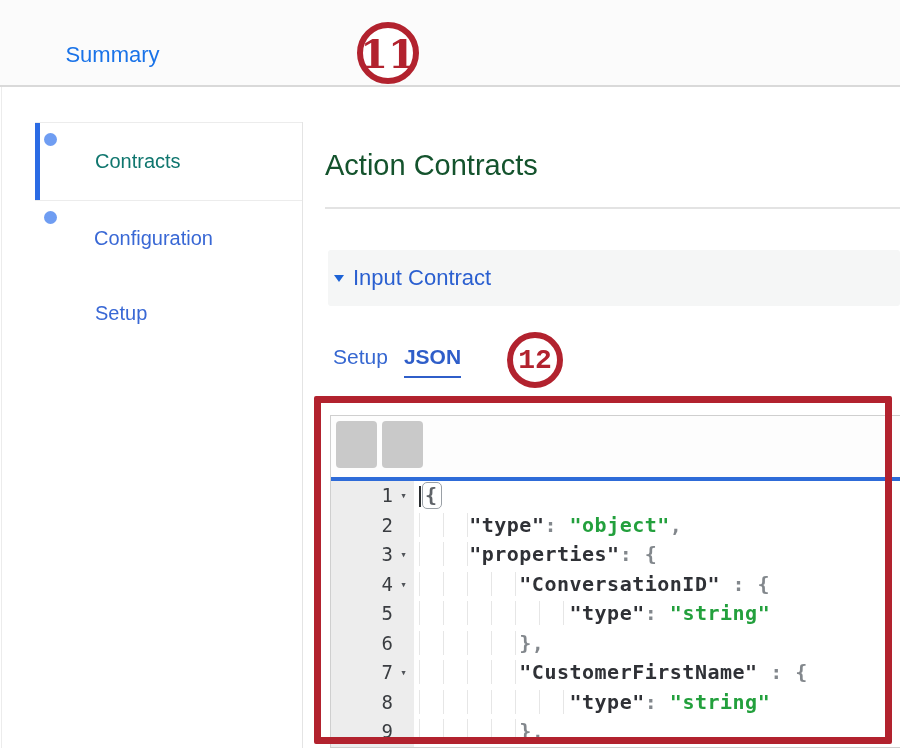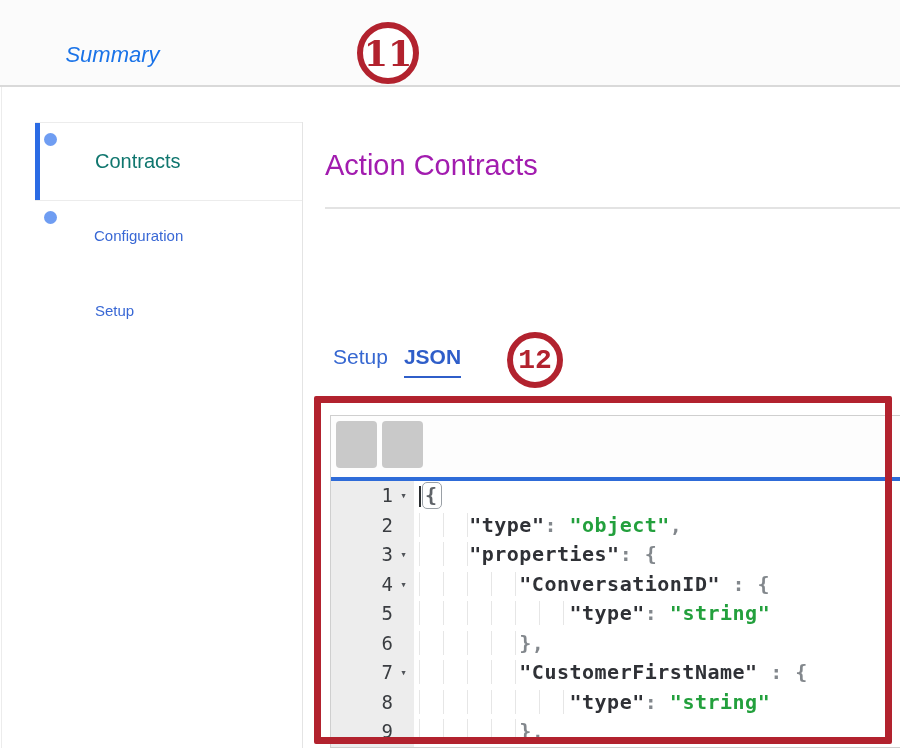--- a/index.html
+++ b/index.html
@@ -9,21 +9,21 @@
     -webkit-font-smoothing:antialiased;
   }
   
   .tabbar {
     position:absolute; left:0; top:0; width:900px; height:85px;
     background:#fbfbfb; border-bottom:2px solid #d9d9d9;
   }
   .tab-summary {
     position:absolute; left:40px; top:0; width:145px; height:110px;
     display:flex; align-items:center; justify-content:center;
-    color:var(--tab-link-blue,#1a73e8); font-size:22px; cursor:pointer;font-style:italic;
+    color:var(--tab-link-blue,#1a73e8); font-size:22px; cursor:pointer;
   }
   .tab-setup {
     position:absolute; left:220px; top:8px; width:184px; height:79px;
     box-sizing:border-box; background:#fff; z-index:2;
     border-top:5px solid var(--tab-active-blue,#1a6fe8);
     border-left:1px solid #d8d8d8; border-right:1px solid #d8d8d8;
     display:flex; align-items:center; justify-content:center;
     color:#47494d; font-size:22px; cursor:pointer;
   }
   
@@ -34,25 +34,25 @@
     border-top:1px solid #ececec; box-sizing:border-box; cursor:pointer;
     display:flex; align-items:center; padding-left:60px; background:#fff;
   }
   .side-sel-bar { position:absolute; left:0; top:0; width:5px; height:100%; background:#2b6be4; }
   .side-dot { position:absolute; left:9px; top:10px; width:13px; height:13px; border-radius:50%; background:var(--dot-blue,#6f9df2); }
   .side-item-contracts .label { color:#0f766e; font-size:20px; }
   .side-group {
     position:absolute; left:35px; top:200px; width:267px; height:187px;
     border-top:1px solid #ececec; box-sizing:border-box; background:#fff;
   }
-  .side-link { position:absolute; left:59px; font-size:15px; color:#3968d5; cursor:pointer; }
+  .side-link { position:absolute; left:59px; font-size:20px; color:#3968d5; cursor:pointer; }
   .side-link-config { top:26px; }
   .side-link-test { top:101px; left:60px; }
   
-  .main-title { position:absolute; left:325px; top:149px; font-size:29px; color:#a21caf; }
+  .main-title { position:absolute; left:325px; top:149px; font-size:29px; color:#14532d; }
   .title-divider { position:absolute; left:325px; top:207px; width:575px; height:2px; background:#e3e3e3; }
   .section-band {
     position:absolute; left:328px; top:250px; width:572px; height:56px;
     background:#f5f6f6; border-radius:3px; display:flex; align-items:center;
     padding-left:6px; box-sizing:border-box; cursor:pointer;
   }
   .tri-down {
     width:0; height:0; border-left:5.5px solid transparent; border-right:5.5px solid transparent;
     border-top:7px solid #1d63d6; margin-right:9px;
   }
@@ -103,21 +103,21 @@
     position:absolute; left:314px; top:396px; width:578px; height:348px;
     border:7px solid var(--annotation-red,#b2222e); border-radius:2px;
     box-sizing:border-box; z-index:5; pointer-events:none;
   }
   .badge {
     position:absolute; border-radius:50%; background:#fff; box-sizing:border-box;
     border:6px solid var(--annotation-red,#b2222e); color:var(--annotation-red,#b2222e);
     display:flex; align-items:center; justify-content:center;
     font-family:"DejaVu Serif", serif; font-weight:700; z-index:6;
   }
-  .badge-11 { left:357px; top:22px;  width:62px; height:62px; font-size:35px; }
+  .badge-11 { left:357px; top:22px;  width:62px; height:62px; font-size:40px; }
   .badge-12 { left:507px; top:332px; width:56px; height:56px; font-size:28px;font-family:Liberation Mono, monospace; }
   .badge-13 { left:291px; top:545px; width:62px; height:62px; font-size:30px; }
 </style>
 </head>
 <body>
 
 <div class="page">
 
   <div class="tabbar">
     <div class="tab-summary">Summary</div>
@@ -134,20 +134,24 @@
 
   <div class="side-group">
     <div class="side-dot"></div>
     <div class="side-link side-link-config">Configuration</div>
     <div class="side-link side-link-test">Setup</div>
   </div>
 
   <div class="main-title">Action Contracts</div>
   <div class="title-divider"></div>
 
+  <div class="section-band">
+    <span class="tri-down"></span>
+    <span class="label">Input Contract</span>
+  </div>
 
   <div class="mode-row"><span class="mode-simple">Setup</span><span class="mode-json">JSON</span></div>
 
   <div class="editor">
     <div class="ed-toolbar">
       <button class="ed-btn ed-btn-1">
         <span class="icon">
           <span class="bar b1"></span><span class="bar b2"></span><span class="bar b3"></span>
         </span>
       </button>

